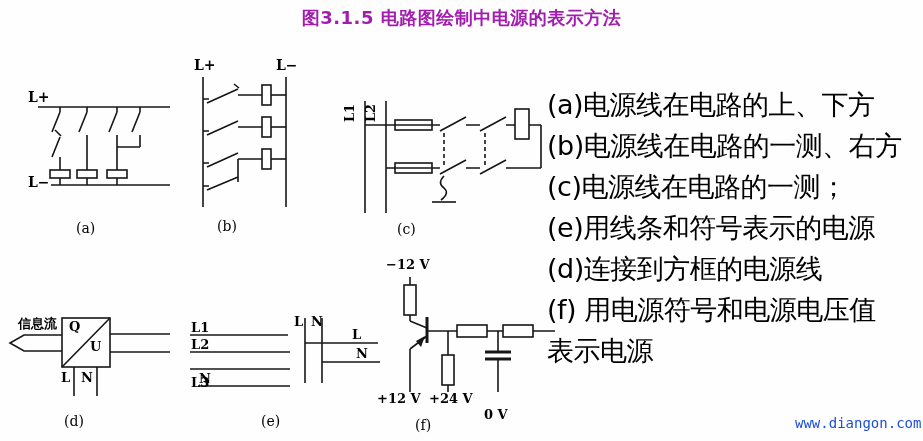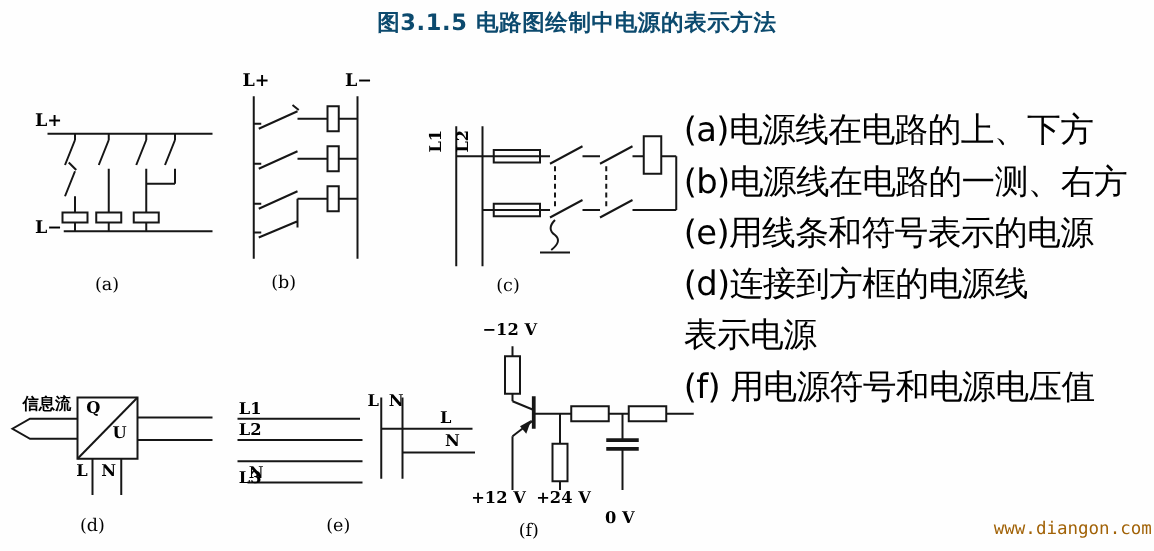--- a/index.html
+++ b/index.html
@@ -10,40 +10,40 @@
   .grp{display:contents;}
   svg{position:absolute;overflow:visible;}
   svg line, svg path, svg polyline{stroke:#161616;stroke-width:1.6;fill:none;}
   svg rect{stroke:#161616;stroke-width:1.6;fill:none;}
   svg rect.white{fill:#fff;}
   svg .dash{stroke-dasharray:4 3;}
   svg .thick{stroke-width:3;}
   svg polygon{fill:#161616;stroke:none;}
   .title{
     position:absolute;top:6px;left:0;width:923px;text-align:center;
-    font-weight:700;font-size:18px;letter-spacing:0.5px;color:#0c4a6e;
+    font-weight:700;font-size:18px;letter-spacing:0.5px;color:#a21caf;
   }
   .diag-label{
     position:absolute;font-family:"DejaVu Serif",serif;font-weight:700;
     font-size:13px;line-height:14px;color:#000;white-space:nowrap;
   }
   .rail-label{font-size:14px;}
   .rot{transform:rotate(-90deg);transform-origin:center;}
   .caption{
     position:absolute;font-family:"DejaVu Serif",serif;font-size:14px;
     color:#000;white-space:nowrap;
   }
   .legend{
     position:absolute;left:547px;top:84px;width:376px;
     font-weight:400;font-size:27px;line-height:41px;color:#000;
     letter-spacing:-0.5px;white-space:nowrap;
   }
   .watermark{
     position:absolute;left:795px;top:415px;width:125px;text-align:center;
-    font-family:"DejaVu Sans Mono",monospace;font-size:14px;color:#a16207;
+    font-family:"DejaVu Sans Mono",monospace;font-size:14px;color:#1d4ed8;
   }
 </style>
 </head>
 <body>
 
 <div id="canvas">
 
   <div class="title">图3.1.5 电路图绘制中电源的表示方法</div>
 
   
@@ -231,21 +231,22 @@
     <span class="diag-label" style="left:377px;top:392px;">+12 V</span>
     <span class="diag-label" style="left:429px;top:392px;">+24 V</span>
     <span class="diag-label" style="left:484px;top:408px;">0 V</span>
     <span class="caption" style="left:415px;top:417px;">(f)</span>
   </div>
 
   
   <div class="legend">
     <div>(a)电源线在电路的上、下方</div>
     <div>(b)电源线在电路的一测、右方</div>
+    <div>(c)电源线在电路的一测；</div>
     <div>(e)用线条和符号表示的电源</div>
     <div>(d)连接到方框的电源线</div>
+    <div>(f) 用电源符号和电源电压值</div>
     <div>表示电源</div>
-    <div>(f) 用电源符号和电源电压值</div>
   </div>
 
   <div class="watermark">www.diangon.com</div>
 
 </div>
 
 </body></html>

